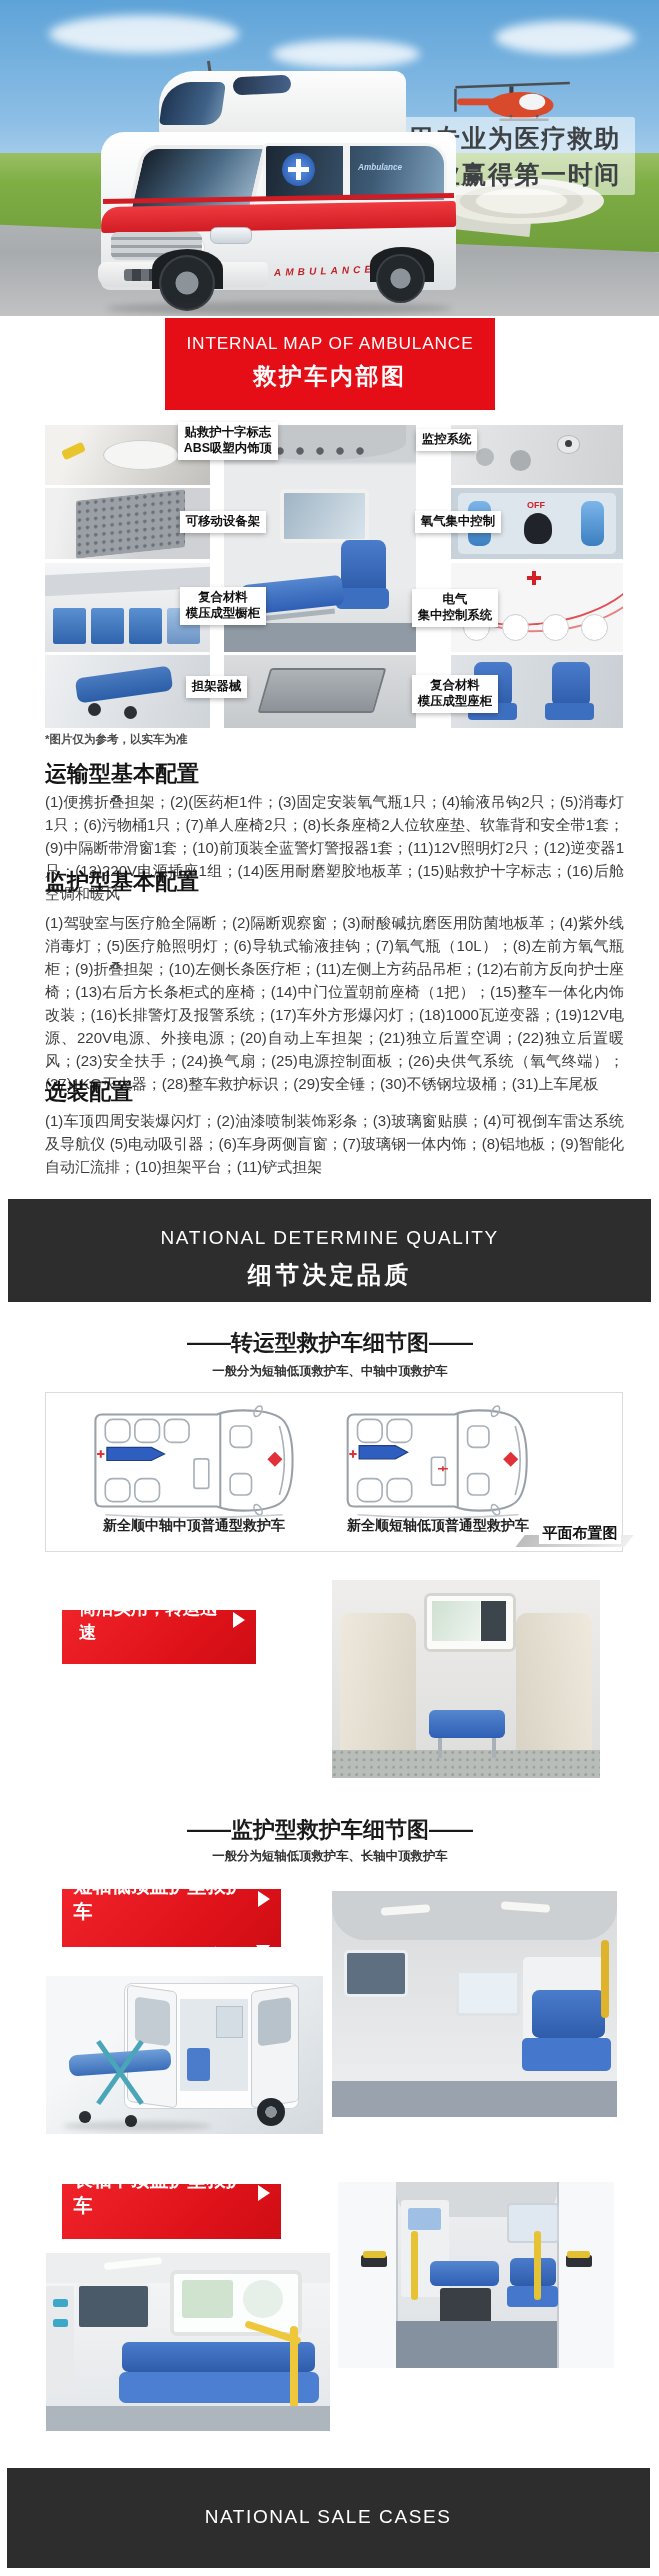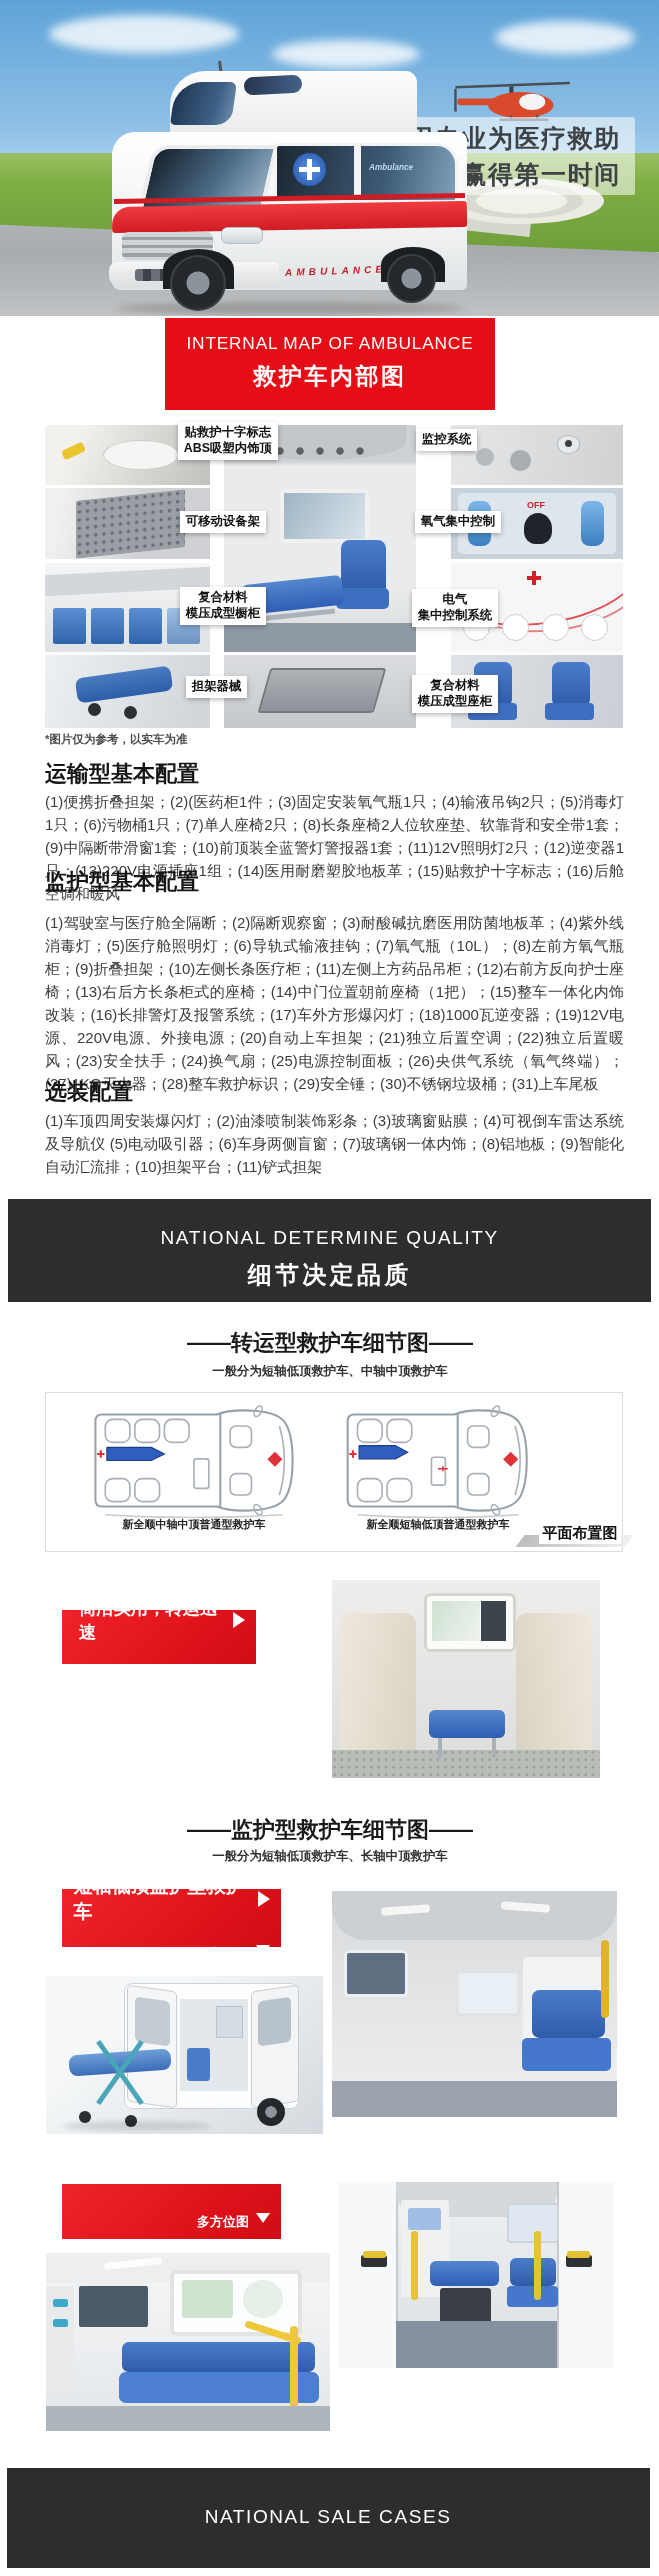--- a/index.html
+++ b/index.html
@@ -16,21 +16,21 @@
         background:linear-gradient(180deg,#b3b6b8 0%,#a8abad 40%,#c0c2c4 100%);
         clip-path:polygon(0 14%,100% 40%,100% 100%,0 100%);}
   #helipad-path{position:absolute;left:337px;top:206px;width:194px;height:21.4px;background:#d6d8cd;transform:rotate(6deg);}
   #helipad{position:absolute;left:439px;top:178px;width:165px;height:46px;border-radius:50%;
            background:radial-gradient(ellipse at center,#f1f1ea 38%,#d9d9cf 40% 52%,#ebebe2 54% 72%,#c6c6bc 74% 82%,transparent 84%);}
   #slogan-panel{position:absolute;left:394px;top:117px;width:241px;height:78px;
                 background:rgba(255,255,255,.55);border-radius:2.5px;}
   .slogan{width:100%;text-align:center;font-weight:bold;font-size:25px;line-height:36px;
           color:#3f4245;letter-spacing:1.6px;}
   
-  #van{position:absolute;left:97px;top:64px;width:384px;height:247px;}
+  #van{position:absolute;left:86px;top:64px;width:384px;height:247px;}
   
   .banner-red{position:absolute;left:165px;top:318px;width:330px;height:92px;background:#e60e16;
               color:#fff;text-align:center;}
   .banner-red .en{font-size:17.3px;margin-top:15px;letter-spacing:0.8px;}
   .banner-red .zh{font-size:23px;font-weight:bold;margin-top:7.4px;letter-spacing:2.5px;}
   
   .ph{position:absolute;overflow:hidden;background:#e8eaec;}
   .callout{position:absolute;background:#fff;box-shadow:0 1.6px 5px rgba(0,0,0,.3);
            padding:3.3px 5.8px;text-align:center;font-size:12.4px;line-height:15.7px;font-weight:bold;color:#111;
            white-space:nowrap;z-index:5;}
@@ -41,21 +41,21 @@
   .spec-p{position:absolute;left:45px;width:579px;font-size:15px;line-height:23px;color:#3c3c3c;text-align:justify;}
   
   .banner-dark{position:absolute;background:#2d2d2d;color:#fff;text-align:center;}
   .banner-dark .en{font-size:19px;letter-spacing:1.6px;}
   .banner-dark .zh{font-size:24px;font-weight:bold;letter-spacing:3.3px;margin-top:10px;}
   
   .sec-h{position:absolute;left:0;width:660px;text-align:center;font-size:22px;font-weight:bold;color:#1a1a1a;}
   .sec-sub{position:absolute;left:0;width:660px;text-align:center;font-size:12.4px;color:#333;font-weight:bold;}
   
   #planbox{position:absolute;left:45px;top:1392px;width:576px;height:158px;border:0.8px solid #dcdcdc;background:#fff;}
-  .plan-label{position:absolute;width:214px;text-align:center;font-size:11px;font-weight:bold;color:#222;}
+  .plan-label{position:absolute;width:214px;text-align:center;font-size:14px;font-weight:bold;color:#222;}
   #plan-tag{position:absolute;left:493px;top:128px;width:82px;height:23px;background:#fff;z-index:2;
             font-size:15px;font-weight:bold;color:#111;text-align:center;line-height:23px;}
   #plan-tag-shadow{position:absolute;left:474px;top:142px;width:109px;height:12.4px;z-index:1;
             background:linear-gradient(90deg,#bdbdbd,#efefef);transform:skewX(-38deg);}
   
   .ribbon{position:absolute;background:linear-gradient(135deg,#f0222a 0%,#e0121a 60%,#cf0d14 100%);
           color:#fff;display:flex;flex-direction:column;justify-content:center;padding:0 11.5px;box-sizing:border-box;}
   .ribbon .main{display:flex;align-items:center;justify-content:space-between;font-weight:bold;}
   .ribbon .sub{display:flex;align-items:flex-start;justify-content:flex-end;gap:6.6px;margin-top:20px;}
   .tri-r{width:0;height:0;border-left:12.4px solid #fff;border-top:8.2px solid transparent;border-bottom:8.2px solid transparent;}
@@ -356,20 +356,24 @@
     <div class="d" style="left:211px;top:122px;width:28px;height:28px;border-radius:50%;background:radial-gradient(circle,#8d9499 0 28%,#23282d 30% 70%);"></div>
     <div class="d" style="left:23px;top:76px;width:102px;height:21.4px;background:linear-gradient(180deg,#6f9fd8,#3a6db8);border-radius:8.2px;transform:rotate(-4deg);"></div>
     <div class="d" style="left:36px;top:94px;width:76px;height:5px;background:#49a5b8;transform:rotate(55deg);"></div>
     <div class="d" style="left:36px;top:94px;width:76px;height:5px;background:#49a5b8;transform:rotate(-55deg);"></div>
     <div class="d" style="left:33px;top:135px;width:11.5px;height:11.5px;border-radius:50%;background:#2c2f33;"></div>
     <div class="d" style="left:79px;top:139px;width:11.5px;height:11.5px;border-radius:50%;background:#2c2f33;"></div>
     <div class="d" style="left:16.5px;top:145px;width:148px;height:10px;background:rgba(0,0,0,.12);border-radius:50%;filter:blur(2.5px);"></div>
   </div>
 
   <div class="ribbon" style="left:62px;top:2184px;width:219px;height:55px;">
+    <div class="main" style="font-size:19px;">
+      <span>长轴中顶监护型救护车</span>
+      <span class="tri-r"></span>
+    </div>
     <div class="sub" style="font-size:13px;font-weight:bold;">
       <span>多方位图</span>
       <span class="tri-d"></span>
     </div>
   </div>
 
   <div class="ph" style="left:338px;top:2182px;width:276px;height:186px;background:linear-gradient(180deg,#eef0f2,#dde0e3);">
     <div class="d" style="left:0;top:0;width:58px;height:186px;background:#f6f8f9;border-right:2.5px solid #c5cad0;">
       <div class="d" style="left:23px;top:73px;width:26px;height:11.5px;background:#2e3135;border-radius:2.5px;"></div>
       <div class="d" style="left:25px;top:69px;width:23px;height:7.4px;background:#e4c133;border-radius:2.5px;"></div>

